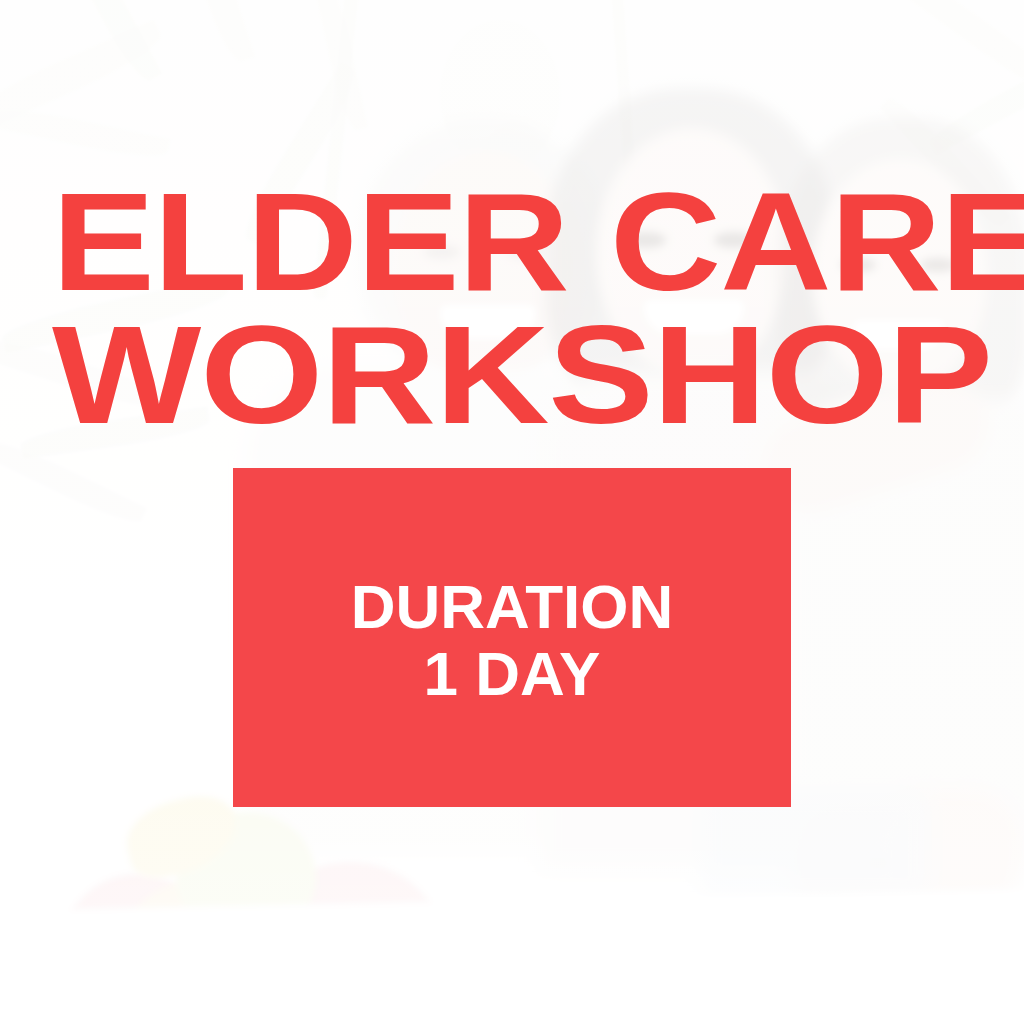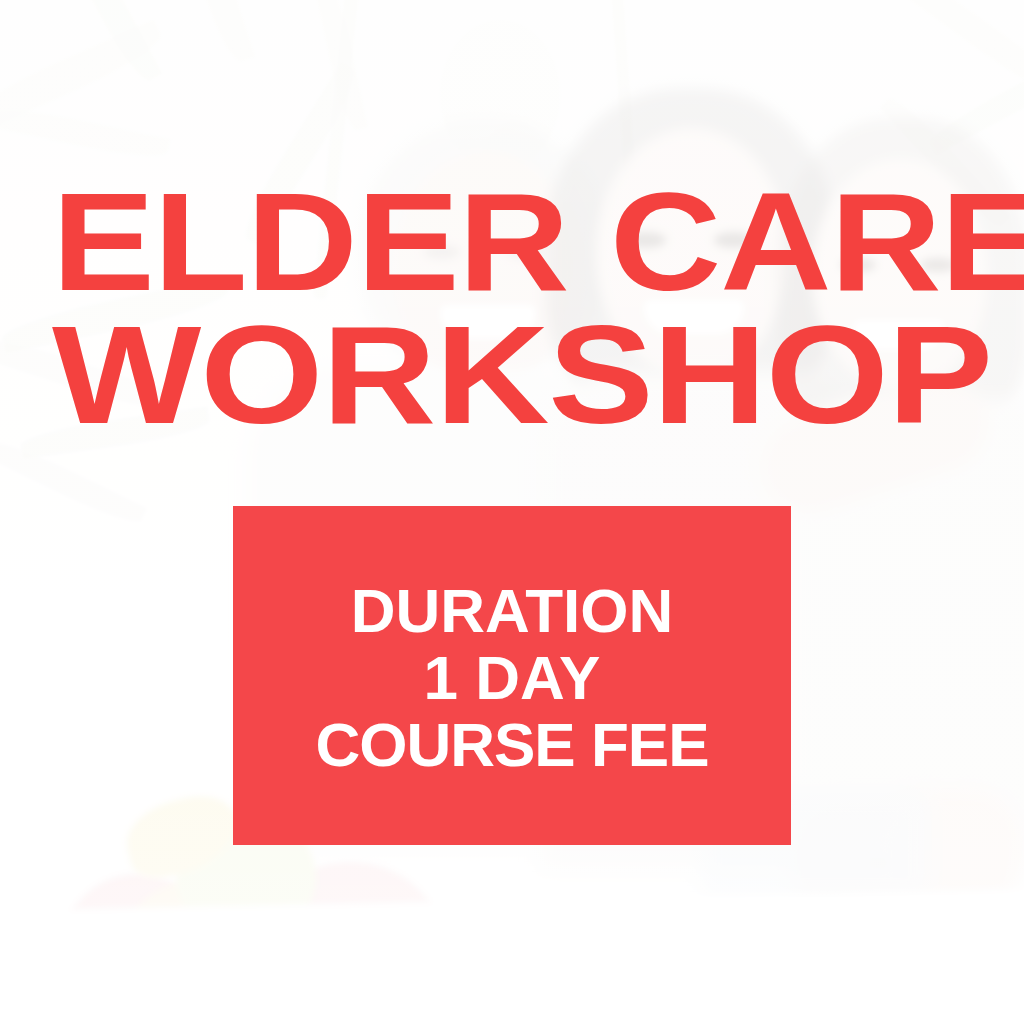--- a/index.html
+++ b/index.html
@@ -108,21 +108,21 @@
     white-space:nowrap;
   }
   .headline-line.l2 {
     font-size:139px;
     transform:scaleX(1.138);
   }
 
   
   .info-box {
     position:absolute;
-    left:233px; top:506px;
+    left:233px; top:468px;
     width:558px; height:339px;
     background:#f4474a;
     display:flex;
     flex-direction:column;
     align-items:center;
     justify-content:center;
     padding-top:6px;
   }
   .info-line {
     color:#ffffff;
@@ -207,16 +207,15 @@
   </div>
 
   <div class="headline">
     <span class="headline-line l1">ELDER CARE</span>
     <span class="headline-line l2">WORKSHOP</span>
   </div>
 
   <div class="info-box">
     <div class="info-line">DURATION</div>
     <div class="info-line">1 DAY</div>
-    <div class="info-line fee">COURSE FEE</div>
   </div>
 
 </div>
 
 </body></html>

